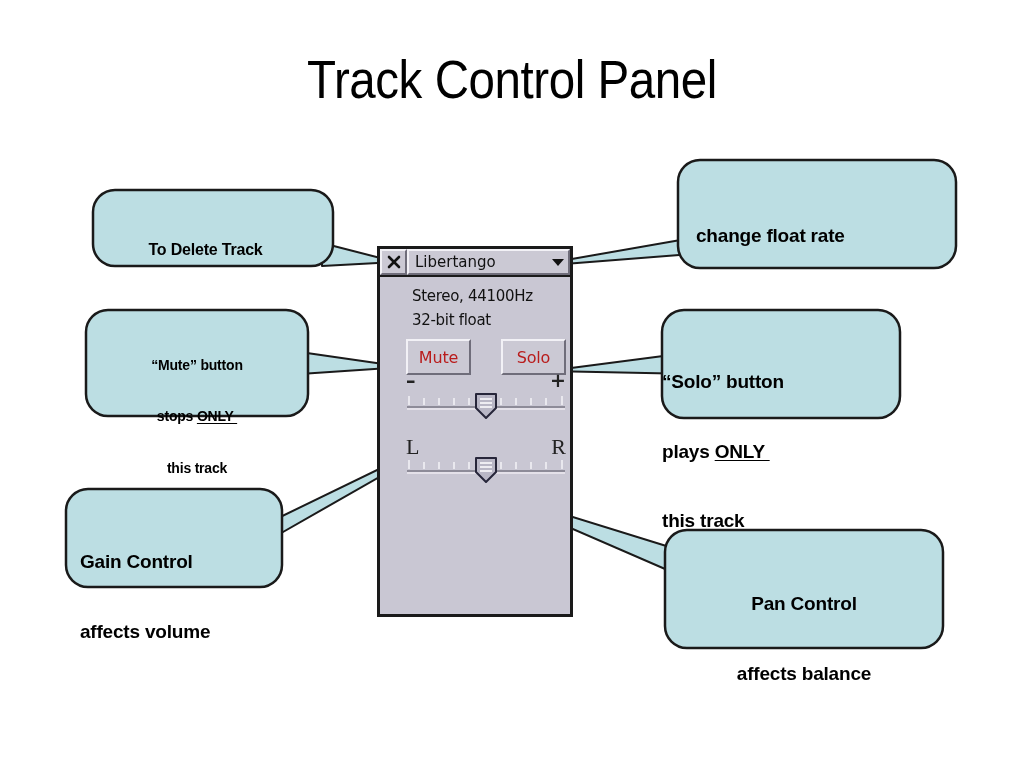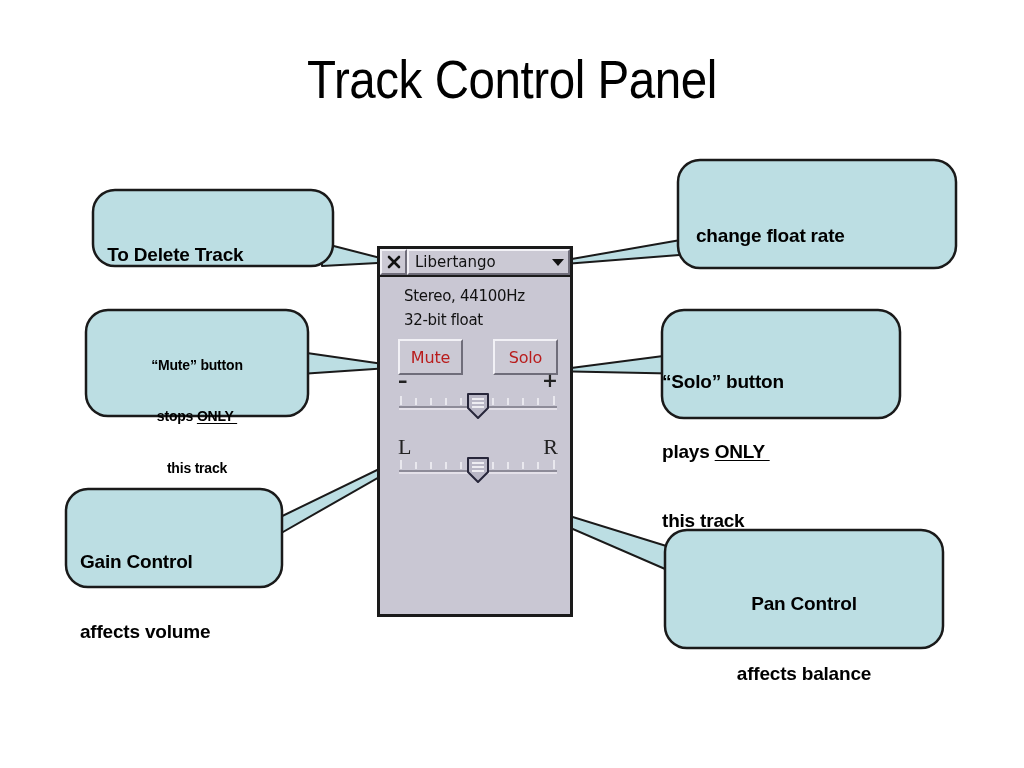--- a/index.html
+++ b/index.html
@@ -127,21 +127,21 @@
     width: 0; height: 0;
     border-left: 6px solid transparent;
     border-right: 6px solid transparent;
     border-top: 7px solid #111111;
     margin-left: 4px;
     flex: 0 0 auto;
   }
 
   #panel-body {
     position: absolute;
-    left: 0;
+    left: 8px;
     top: 28px;
     width: 100%;
     height: calc(100% - 28px);
     box-sizing: border-box;
     padding-left: 18px;
   }
   .track-info-line {
     position: absolute;
     left: 24px;
     font-family: "DejaVu Sans", sans-serif;
@@ -240,21 +240,21 @@
     <g data-interactable="false" fill="#bcdee3" stroke="#1a1a1a" stroke-width="2.5">
       <rect class="hit" data-interactable="true" x="93" y="190" width="240" height="76" rx="22" ry="22" fill="#bcdee3" stroke="#1a1a1a"></rect>
       <rect class="hit" data-interactable="true" x="678" y="160" width="278" height="108" rx="22" ry="22" fill="#bcdee3" stroke="#1a1a1a"></rect>
       <rect class="hit" data-interactable="true" x="86" y="310" width="222" height="106" rx="22" ry="22" fill="#bcdee3" stroke="#1a1a1a"></rect>
       <rect class="hit" data-interactable="true" x="662" y="310" width="238" height="108" rx="22" ry="22" fill="#bcdee3" stroke="#1a1a1a"></rect>
       <rect class="hit" data-interactable="true" x="66" y="489" width="216" height="98" rx="22" ry="22" fill="#bcdee3" stroke="#1a1a1a"></rect>
       <rect class="hit" data-interactable="true" x="665" y="530" width="278" height="118" rx="22" ry="22" fill="#bcdee3" stroke="#1a1a1a"></rect>
     </g>
   </svg>
 
-  <div class="callout-text" data-interactable="false" style="left:87px; top:220px; width:240px; font-size:19px;">
+  <div class="callout-text" data-interactable="false" style="left:77px; top:220px; width:240px; text-align:center; font-size:16px;">
     <span>To Delete Track</span>
   </div>
 
   <div class="callout-text" data-interactable="false" style="left:696px; top:178px; width:260px; text-align:left; font-size:19px;">
     <div data-interactable="false">change float rate</div>
   </div>
 
   <div class="callout-text" data-interactable="false" style="left:86px; top:323px; width:222px; text-align:center; font-size:14px;">
     <div data-interactable="false">“Mute” button</div>
     <div data-interactable="false"><span>stops </span><u>ONLY </u></div>

